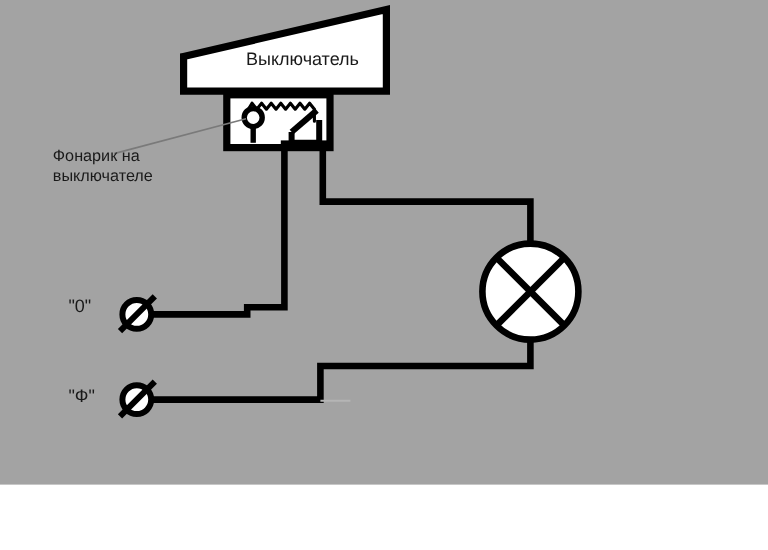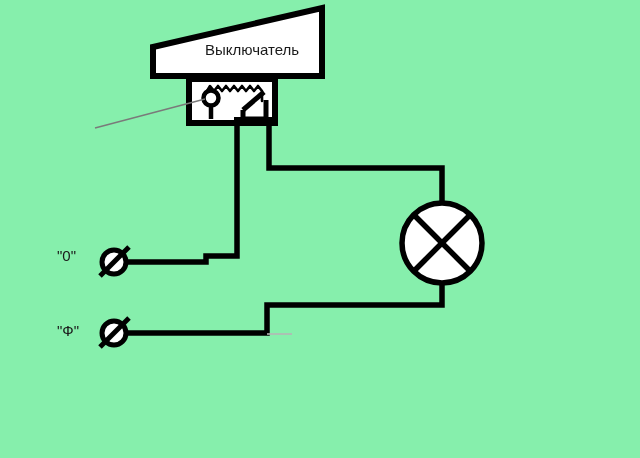--- a/index.html
+++ b/index.html
@@ -3,22 +3,22 @@
 <meta charset="utf-8">
 <style>
   html, body {
     margin: 0;
     padding: 0;
     background: #ffffff;
   }
   #canvas {
     position: relative;
     width: 640px;
-    height: 458px;
-    background: #86efac;
+    height: 404px;
+    background: #a3a3a3;
     overflow: hidden;
     font-family: "Liberation Sans", sans-serif;
   }
   #diagram-svg {
     position: absolute;
     left: 0;
     top: 0;
     width: 640px;
     height: 458px;
   }
@@ -90,18 +90,20 @@
     <circle cx="114" cy="262" r="12" fill="#ffffff" stroke="#000000" stroke-width="5"></circle>
     <line x1="100" y1="276" x2="129" y2="247" stroke="#000000" stroke-width="5"></line>
 
     <circle cx="114" cy="333" r="12" fill="#ffffff" stroke="#000000" stroke-width="5"></circle>
     <line x1="100" y1="347" x2="129" y2="318" stroke="#000000" stroke-width="5"></line>
 
   </svg>
 
   <div class="lbl" id="switch-title-label">Выключатель</div>
 
+  <div class="lbl" id="indicator-callout-label">Фонарик на
+выключателе</div>
 
   <div class="lbl" id="neutral-terminal-label">"0"</div>
 
   <div class="lbl" id="phase-terminal-label">"Ф"</div>
 
 </div>
 
 </body></html>

